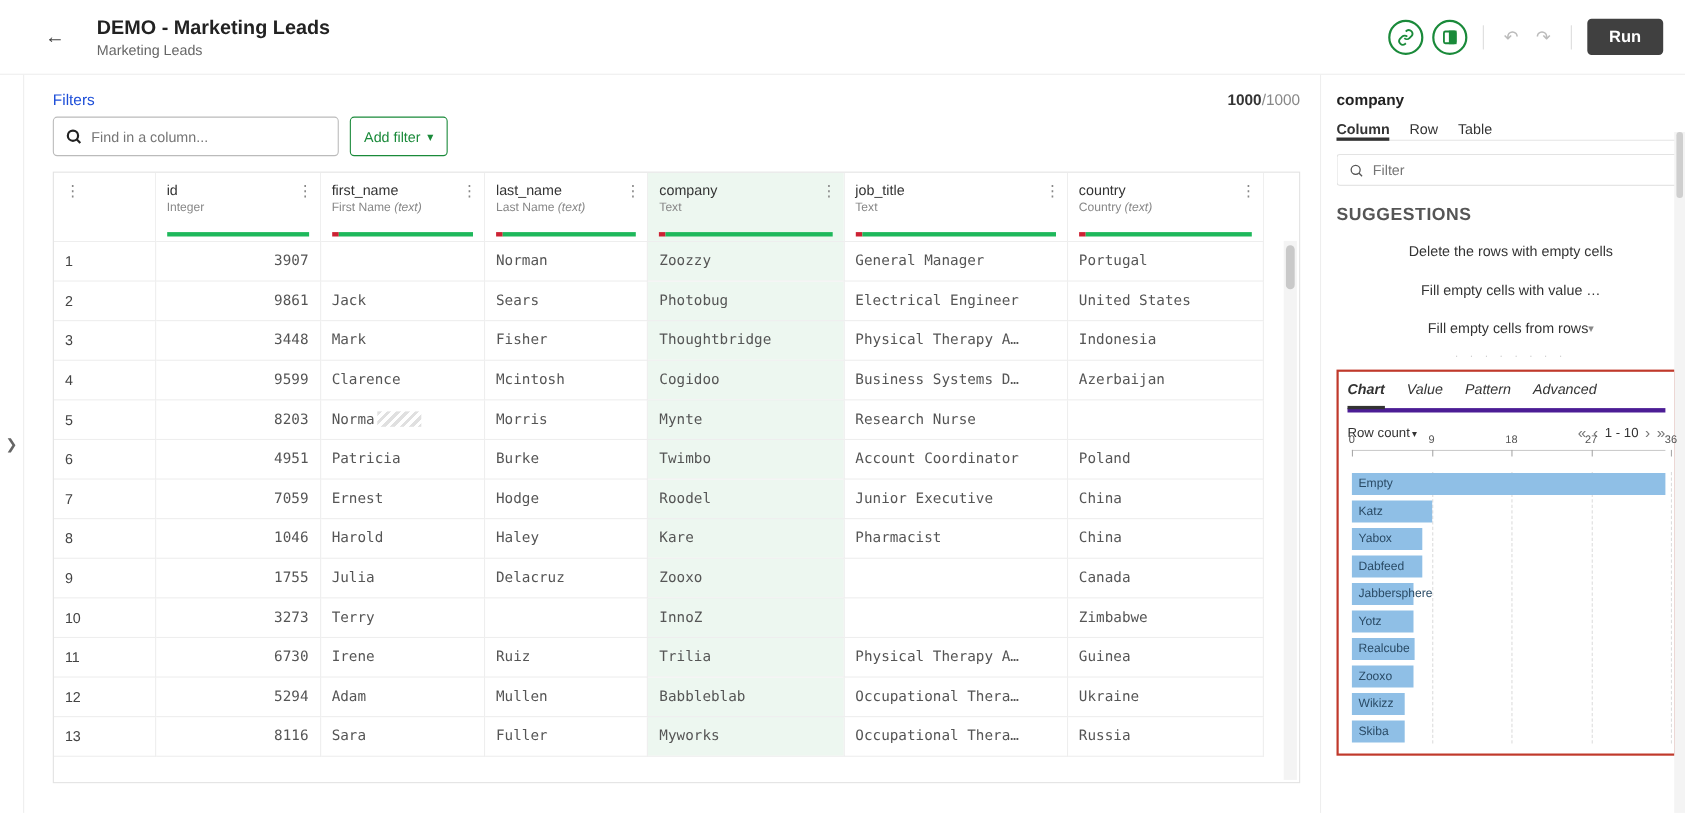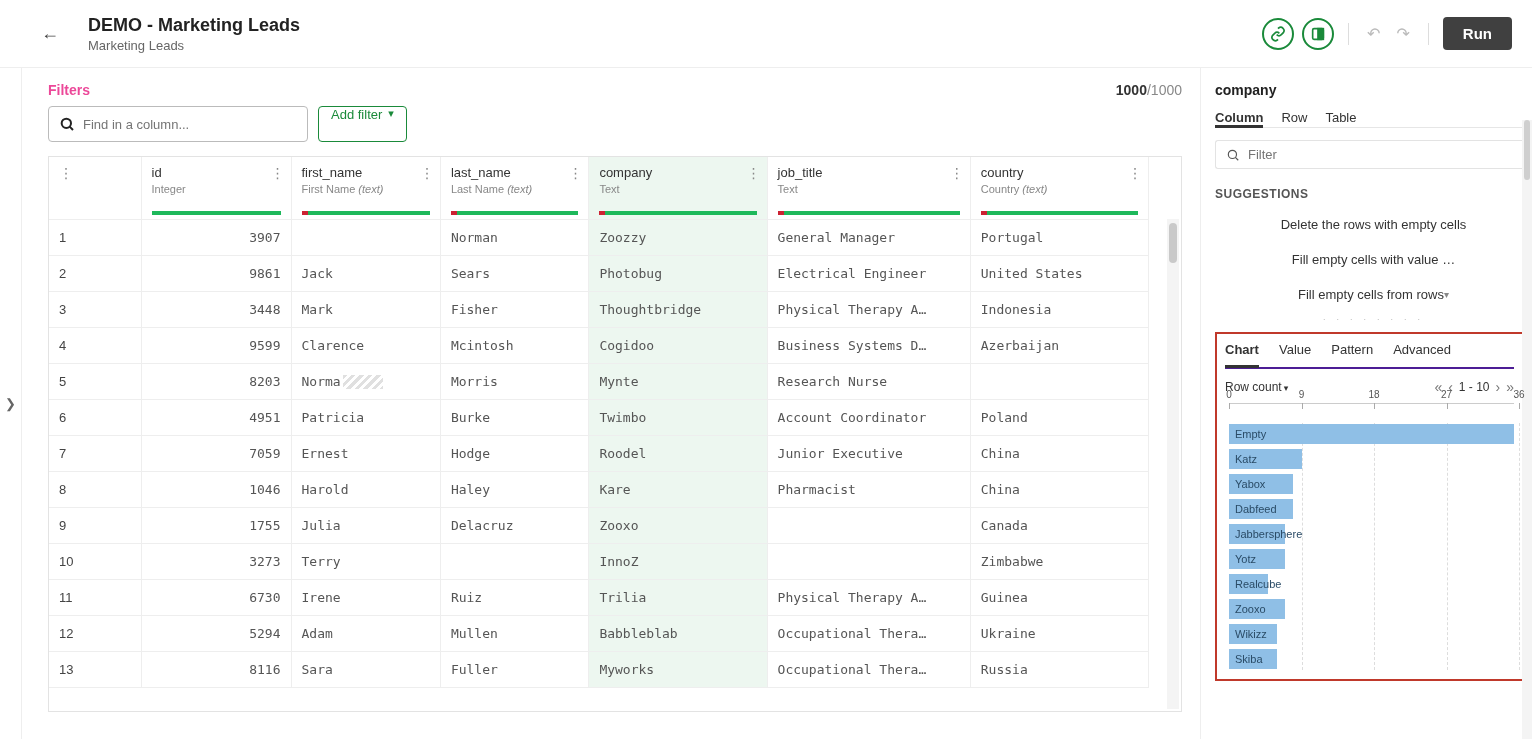--- a/index.html
+++ b/index.html
@@ -13,29 +13,29 @@
   .top-spacer{ flex:1; }
   .top-actions{ display:flex; align-items:center; gap:8px;}
   .round-btn{ width:32px;height:32px;border-radius:50%;border:2px solid #1a8a3a;display:flex;align-items:center;justify-content:center;color:#1a8a3a;cursor:pointer; font-size:14px; background:#fff;}
   .divider-v{ width:1px;height:22px;background:#ddd;margin:0 6px;}
   .ghost-btn{color:#bbb;font-size:16px;cursor:default;padding:4px;}
   .run-btn{ background:#404040;color:#fff;font-weight:600;border:none;border-radius:4px;padding:8px 20px;font-size:15px;cursor:pointer;}
   .main{ display:flex; height:671px;}
   .side-toggle{ width:22px; display:flex; align-items:center; justify-content:center; color:#666; cursor:pointer; border-right:1px solid #eee;}
   .center{ flex:1; overflow:hidden; padding:14px 18px 0 26px; position:relative;}
   .filters-row{ display:flex; align-items:center; justify-content:space-between; margin-bottom:8px;}
-  .filters-label{ font-size:14px; font-weight:700; color:#ec4899;}
+  .filters-label{ font-size:14px; font-weight:400; color:#1d4ed8;}
   .count-block{ font-size:14px;}
   .count-strong{ font-weight:700;}
   .count-dim{ color:#888;}
   .filter-controls{ display:flex; gap:10px; margin-bottom:14px;}
   .search-box{ width:260px; border:1px solid #bbb; border-radius:4px; display:flex; align-items:center; padding:0 10px; height:36px;}
   .search-box svg{ width:16px;height:16px; stroke:#222; fill:none;}
   .search-box input{ border:none; outline:none; flex:1; margin-left:8px; font-size:13px; color:#333;}
-  .add-filter{ border:1px solid #1a8a3a; color:#1a8a3a; background:#fff; border-radius:4px; padding:0 12px; height:36px; display:flex; gap:6px; cursor:pointer; font-size:13px; font-weight:500;}
+  .add-filter{ border:1px solid #1a8a3a; color:#1a8a3a; background:#fff; border-radius:4px; padding:0 12px; height:36px; display:flex; align-items:center; gap:6px; cursor:pointer; font-size:13px; font-weight:500;}
   .table-wrap{ border:1px solid #e3e3e3; overflow:hidden; position:relative; height:556px;}
   table{ border-collapse:collapse; width:1100px;}
   th{ text-align:left; font-weight:400; padding:8px 10px 4px 10px; border-right:1px solid #eee; border-bottom:1px solid #eee; vertical-align:top; position:relative; background:#fff; height:62px;}
   th .hname{ font-weight:500; color:#333; font-size:13px;}
   th .htype{ font-size:11px; color:#888; margin-top:3px;}
   th .htype i{font-style:italic;}
   th .hmenu{ position:absolute; top:8px; right:6px; color:#888; cursor:pointer; font-size:14px;}
   th .hbar{ position:absolute; left:10px; right:10px; bottom:4px; height:4px; display:flex;}
   th .hbar .red{background:#c23; width:6px;}
   th .hbar .green{background:#1eb85b; flex:1;}
@@ -50,27 +50,27 @@
   .hatched{ display:inline-block; width:40px; height:14px; vertical-align:middle; background:repeating-linear-gradient(135deg,#e0e0e0 0,#e0e0e0 3px,#fff 3px,#fff 6px); margin-left:2px;}
   
   .rpanel{ width:332px; border-left:1px solid #eee; padding:14px 0 0 14px; display:flex; flex-direction:column; overflow:hidden;}
   .rtitle{ font-weight:700; font-size:14px; color:#222;}
   .rtabs{ display:flex; gap:18px; margin-top:12px; border-bottom:1px solid #e6e6e6;}
   .rtab{ font-size:13px; color:#333; cursor:pointer;}
   .rtab.active{ font-weight:700; border-bottom:3px solid #333; margin-bottom:-1px;}
   .rfilter{ margin-top:12px; border:1px solid #e3e3e3; border-right:none; border-radius:3px 0 0 3px; display:flex; align-items:center; padding:6px 10px; gap:8px; margin-right:0;}
   .rfilter svg{width:14px;height:14px;stroke:#555;fill:none;}
   .rfilter input{border:none;outline:none;flex:1;font-size:13px;}
-  .sug-head{ font-size:12px; letter-spacing:.5px; color:#555; font-weight:600; margin:18px 0 6px 0;}
+  .sug-head{ font-size:16px; letter-spacing:.5px; color:#555; font-weight:600; margin:18px 0 6px 0;}
   .sug-item{ padding:10px 6px; font-size:13px; color:#333; cursor:pointer; display:flex; justify-content:center; align-items:center;}
   .sug-item .caret{font-size:10px;color:#888;}
   .dots-row{ text-align:center; letter-spacing:4px; color:#bbb; font-size:9px; margin:2px 0;}
   
   .chart-box{ border:2px solid #c0392b; margin-top:6px; margin-right:8px; padding:8px 8px 6px 8px;}
-  .ctabs{ display:flex; gap:20px; border-bottom:2px solid #4c1d95; margin-bottom:10px;}
+  .ctabs{ display:flex; gap:20px; border-bottom:4px solid #4c1d95; margin-bottom:10px;font-style:italic;}
   .ctab{ font-size:13px; color:#333; padding-bottom:8px; cursor:pointer;}
   .ctab.active{ font-weight:700; border-bottom:3px solid #333; margin-bottom:-1px;}
   .chart-top{ display:flex; justify-content:space-between; align-items:center; font-size:12px; color:#333; margin-bottom:8px;}
   .chart-top .metric{ cursor:pointer;}
   .chart-top .metric .small-caret{font-size:9px;margin-left:2px;}
   .pager{ display:flex; align-items:center; gap:6px; font-size:12px;}
   .pager span.nav{ color:#777; cursor:pointer; font-size:14px;}
   .axis{ position:relative; height:16px; border-top:1px solid #ccc; margin-left:4px; margin-bottom:4px;}
   .axis .tick{ position:absolute; top:-1px; height:6px;}
   .axis .tick .line{width:1px;height:6px;background:#aaa;margin:0 auto;}
@@ -409,21 +409,21 @@
           <div class="bar-row">
             <div class="bar" style="width:64.44444444444444px">Dabfeed</div>
           </div>
           <div class="bar-row">
             <div class="bar" style="width:56.38888888888889px">Jabbersphere</div>
           </div>
           <div class="bar-row">
             <div class="bar" style="width:56.38888888888889px">Yotz</div>
           </div>
           <div class="bar-row">
-            <div class="bar" style="width:39px">Realcube</div>
+            <div class="bar" style="width:57px">Realcube</div>
           </div>
           <div class="bar-row">
             <div class="bar" style="width:56.38888888888889px">Zooxo</div>
           </div>
           <div class="bar-row">
             <div class="bar" style="width:48.33333333333333px">Wikizz</div>
           </div>
           <div class="bar-row">
             <div class="bar" style="width:48.33333333333333px">Skiba</div>
           </div>

